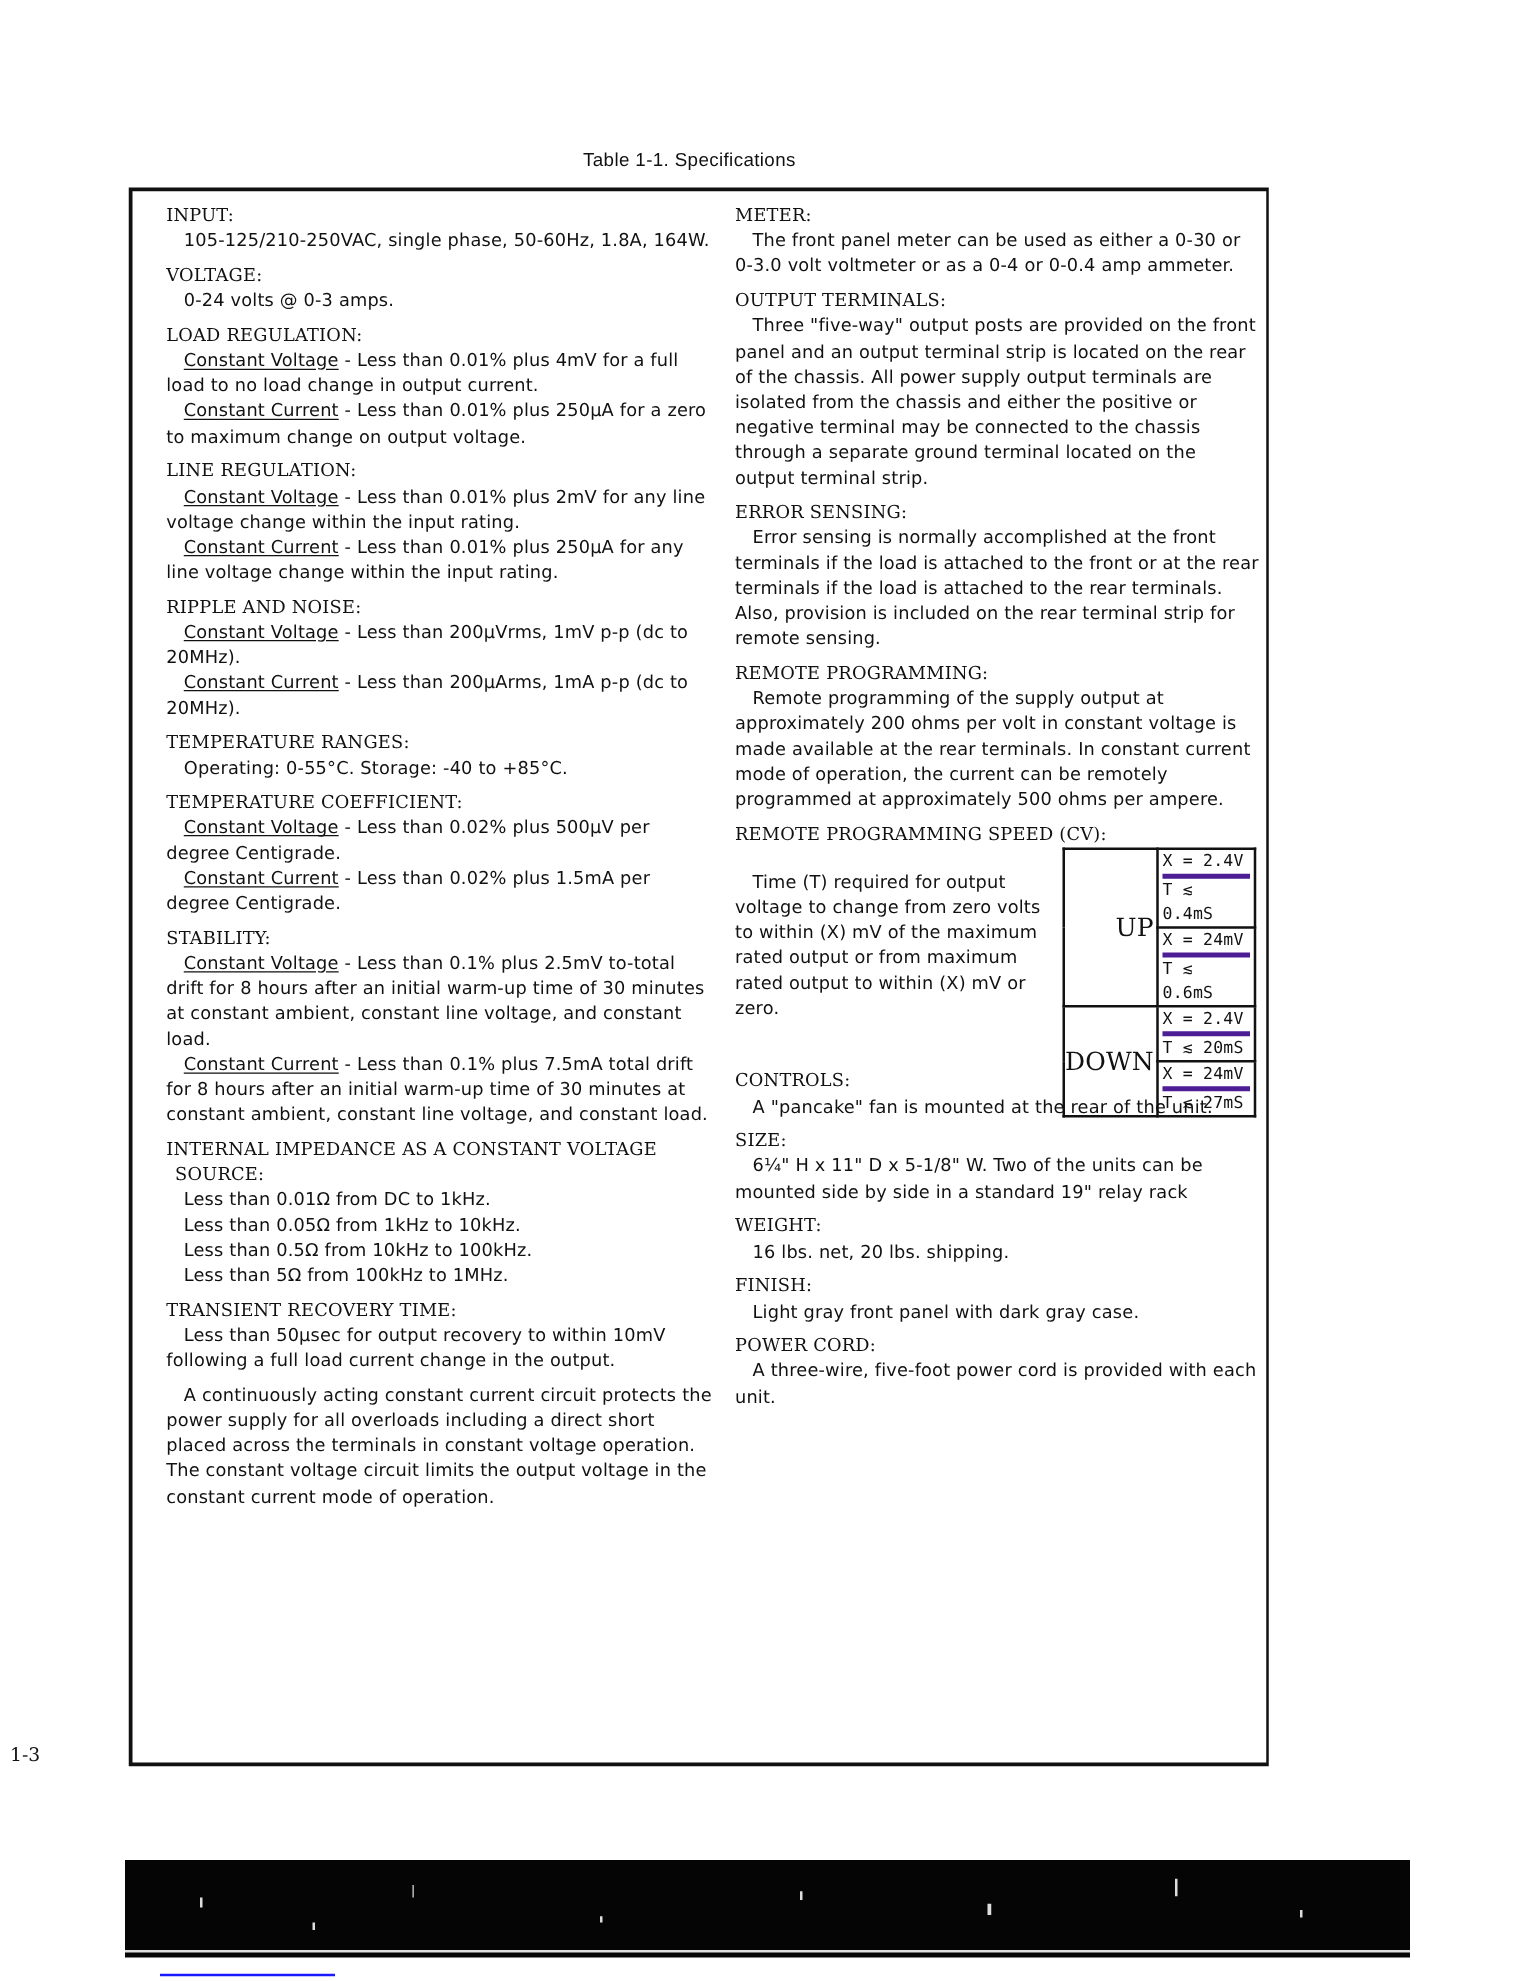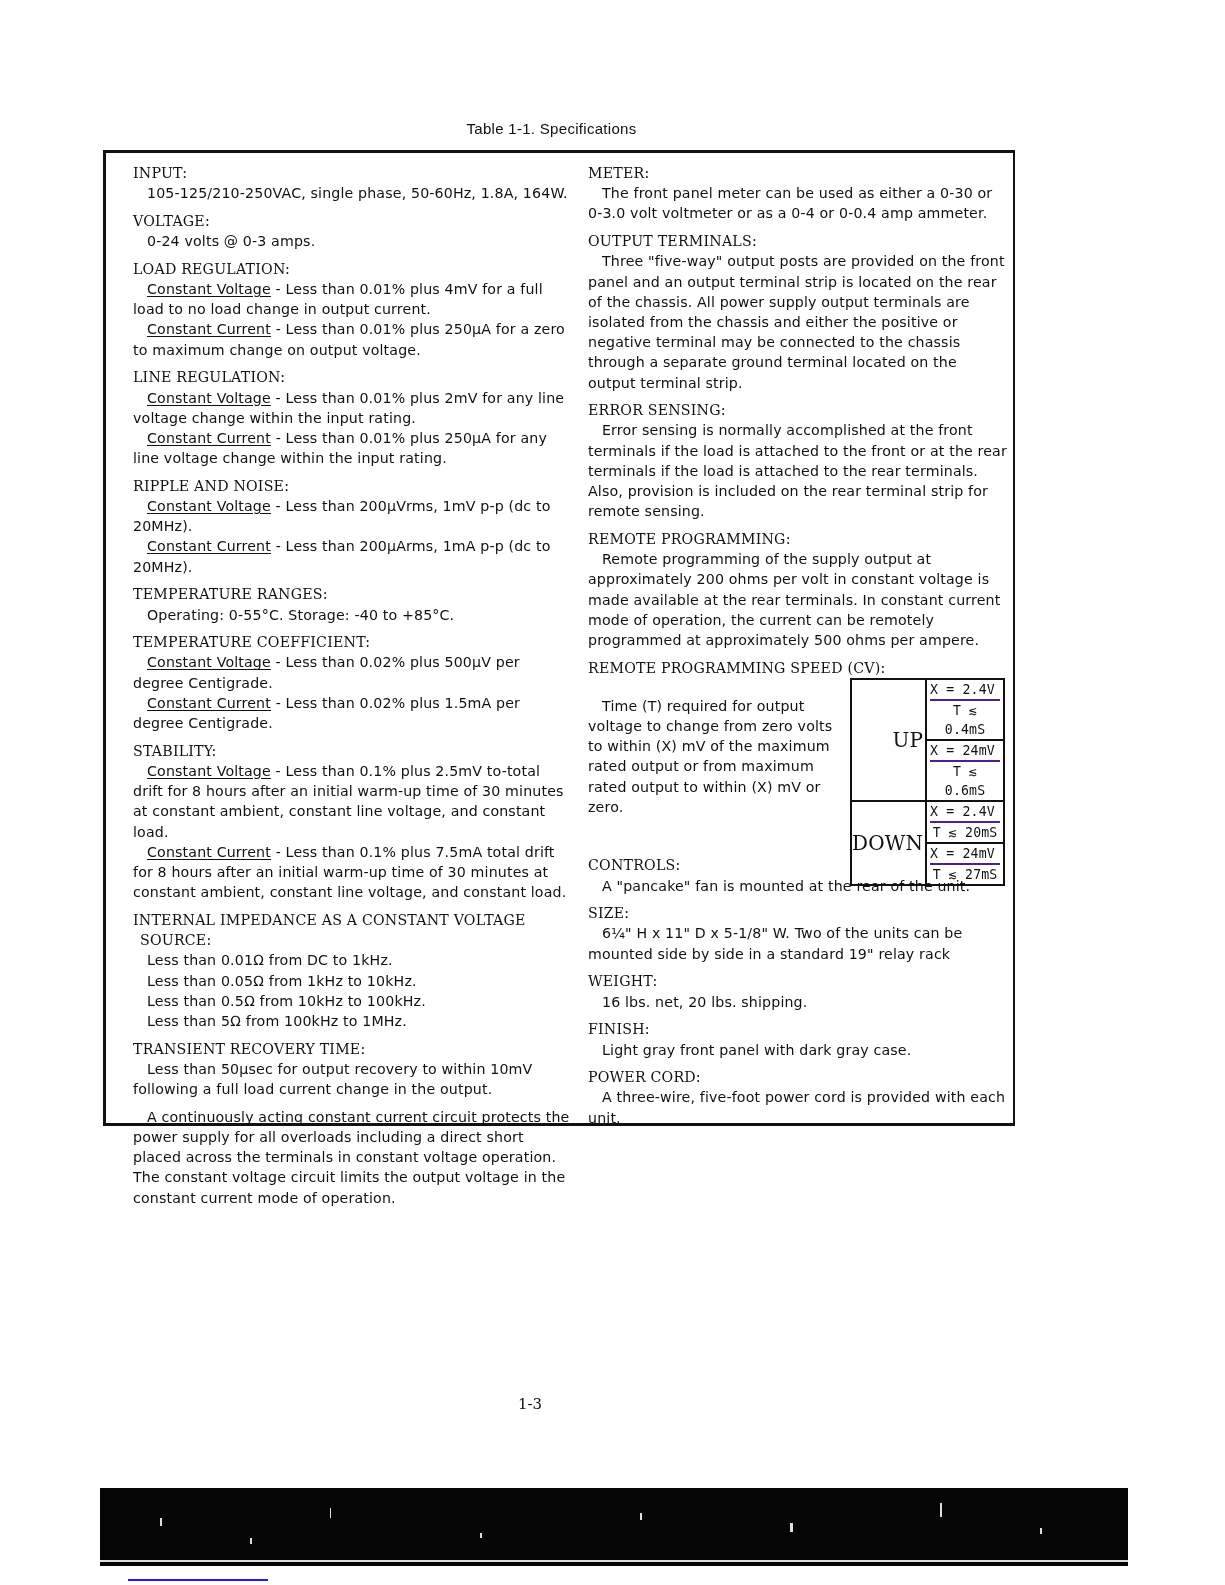--- a/index.html
+++ b/index.html
@@ -6,21 +6,21 @@
   body {
     width: 1225px; height: 1585px; position: relative; overflow: hidden;
     font-family: "DejaVu Sans", sans-serif; color: #111;
   }
   .page-title {
     position: absolute; left: 0; width: 1073px; top: 120px; text-align: center;
     font-family: Liberation Sans, sans-serif; font-size: 15px; letter-spacing: 0.3px;
     padding-left: 30px; box-sizing: border-box;
   }
   .spec-box {
-    position: absolute; left: 103px; top: 150px; width: 912px; height: 976px;
+    position: absolute; left: 103px; top: 150px; width: 912px; height: 1263px;
     border-left: 3px solid #111; border-right: 2px solid #111;
     border-top: 3px solid #111; border-bottom: 3px solid #111;
     box-sizing: border-box;
   }
   .col {
     position: absolute; top: 0;
     font-size: 14.2px; line-height: 20.2px; letter-spacing: 0.15px;
   }
   .col-left { left: 27px; width: 440px; top: 10px; }
   .col-right { left: 482px; width: 420px; top: 10px; }
@@ -42,25 +42,25 @@
     border: 2px solid #111; border-collapse: collapse;
     font-family: "DejaVu Sans Mono", monospace; font-size: 13.2px;
   }
   .speed-table td { border: 2px solid #111; padding: 0; }
   .speed-table .dir-cell {
     width: 58px; text-align: right; vertical-align: middle; padding-right: 2px;
     font-family: "DejaVu Serif", serif; font-size: 20px;
   }
   .speed-table .val-cell { padding: 0 3px; line-height: 19px; height: 38px; margin-left: 32px; }
   .speed-table .val-cell span { display: block; }
-  .speed-table .tline { border-top: 2px solid #4c1d95; text-align: center; }
+  .speed-table .tline { border-top: 4px solid #4c1d95; }
 
   .page-number {
-    position: absolute; left: 0; width: 1042px; top: 1395px; text-align: center;
-    font-family: "DejaVu Serif", serif; font-size: 15px; padding-left: 18px; box-sizing: border-box;
+    position: absolute; left: 0; width: 1042px; top: 1395px; 
+    font-family: "DejaVu Serif", serif; font-size: 15px; padding-left: 8px; box-sizing: border-box;
   }
   .scan-band {
     position: absolute; left: 100px; top: 1488px; width: 1028px; height: 78px;
     background: #050505;
   }
   .scan-band .speck { position: absolute; background: #ddd; }
   .link-line {
     position: absolute; left: 128px; top: 1579px; width: 140px; height: 2px;
     background: #1a1aff;
   }

